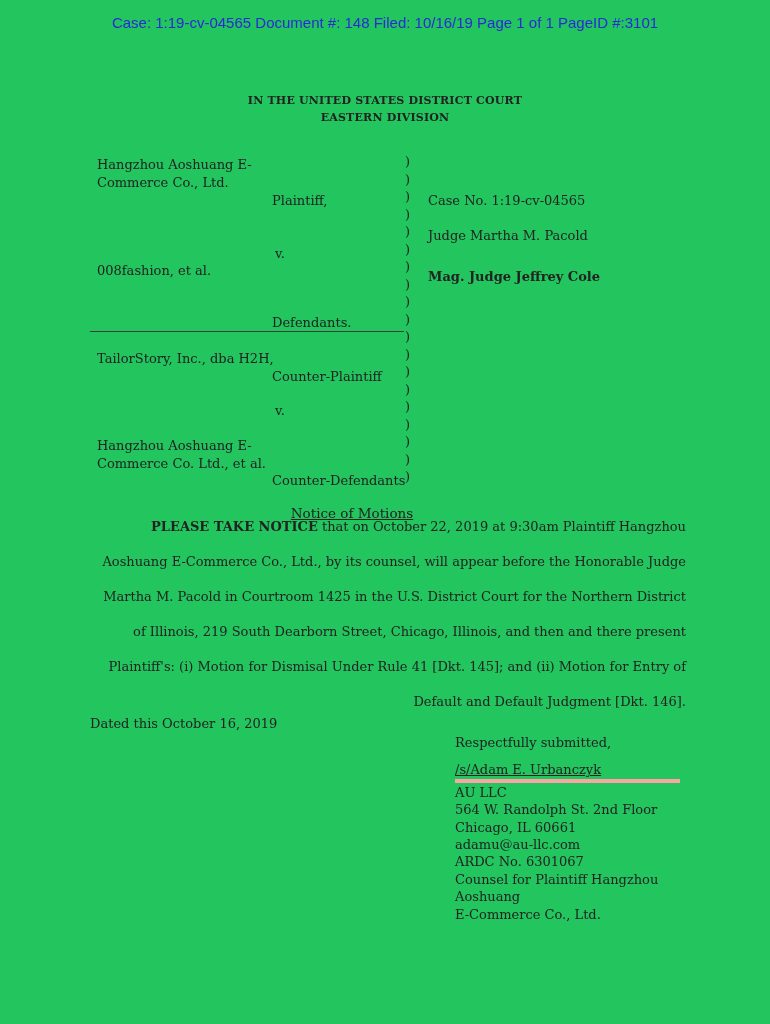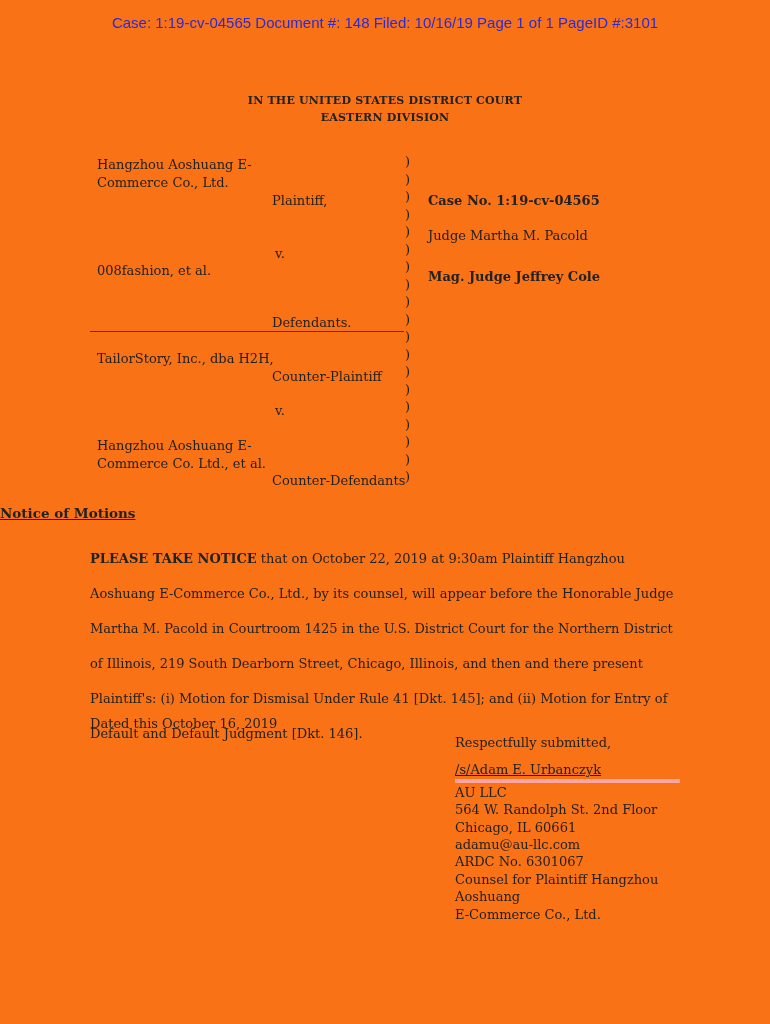--- a/index.html
+++ b/index.html
@@ -1,19 +1,19 @@
 <!DOCTYPE html>
 <html><head>
 <meta charset="utf-8">
 <style>
   html,body{margin:0;padding:0;background:#ffffff;}
   .page{
     position:relative;
     width:770px;height:1024px;
-    background:#f97316;
+    background:#22c55e;
     font-family:"DejaVu Serif","Liberation Serif",serif;
     color:#222222;
     overflow:hidden;
   }
   .stamp{
     position:absolute;top:14px;left:0;width:770px;
     text-align:center;
     font-family:"Liberation Sans","DejaVu Sans",sans-serif;
     font-size:15px;
     color:#2a2ad6;
@@ -28,26 +28,26 @@
     position:absolute;left:405px;top:153px;
     font-size:13px;line-height:17.5px;text-align:left;
   }
   .paren-col span{display:block;}
   .divider{
     position:absolute;left:90px;top:331px;width:314px;height:0;
     border-top:1.5px solid #3c3c3c;
   }
   .notice-title{
     position:absolute;top:505px;left:0;width:704px;
-    text-align:left;font-size:13.5px;font-weight:bold;
+    text-align:center;font-size:13.5px;font-weight:normal;
   }
   .notice-title span{text-decoration:underline;}
   .body-par{
-    position:absolute;top:541px;left:90px;width:596px;
-    font-size:13px;line-height:35px;
+    position:absolute;top:509px;left:90px;width:596px;
+    font-size:13px;line-height:35px;text-align:right;
   }
   .lead{font-weight:bold;}
   .dated{
     position:absolute;top:716px;left:90px;font-size:13px;
   }
   .sig-block{
     position:absolute;top:734px;left:455px;width:240px;
     font-size:13px;line-height:17.4px;
   }
   .sig-submitted{margin-bottom:10px;}
@@ -71,21 +71,21 @@
     <div>EASTERN DIVISION</div>
   </div>
 
   <div class="cap" style="top:157px;left:97px;">Hangzhou Aoshuang E-</div>
   <div class="cap" style="top:175px;left:97px;">Commerce Co., Ltd.</div>
   <div class="cap" style="top:193px;left:272px;">Plaintiff,</div>
   <div class="cap" style="top:246px;left:275px;">v.</div>
   <div class="cap" style="top:263px;left:97px;">008fashion, et al.</div>
   <div class="cap" style="top:315px;left:272px;">Defendants.</div>
 
-  <div class="cap" style="top:193px;left:428px;font-weight:bold;">Case No. 1:19-cv-04565</div>
+  <div class="cap" style="top:193px;left:428px;">Case No. 1:19-cv-04565</div>
   <div class="cap" style="top:228px;left:428px;">Judge Martha M. Pacold</div>
   <div class="cap" style="top:269px;left:428px;font-weight:bold;">Mag. Judge Jeffrey Cole</div>
 
   <div class="paren-col">
     <span>)</span>
     <span>)</span>
     <span>)</span>
     <span>)</span>
     <span>)</span>
     <span>)</span>

